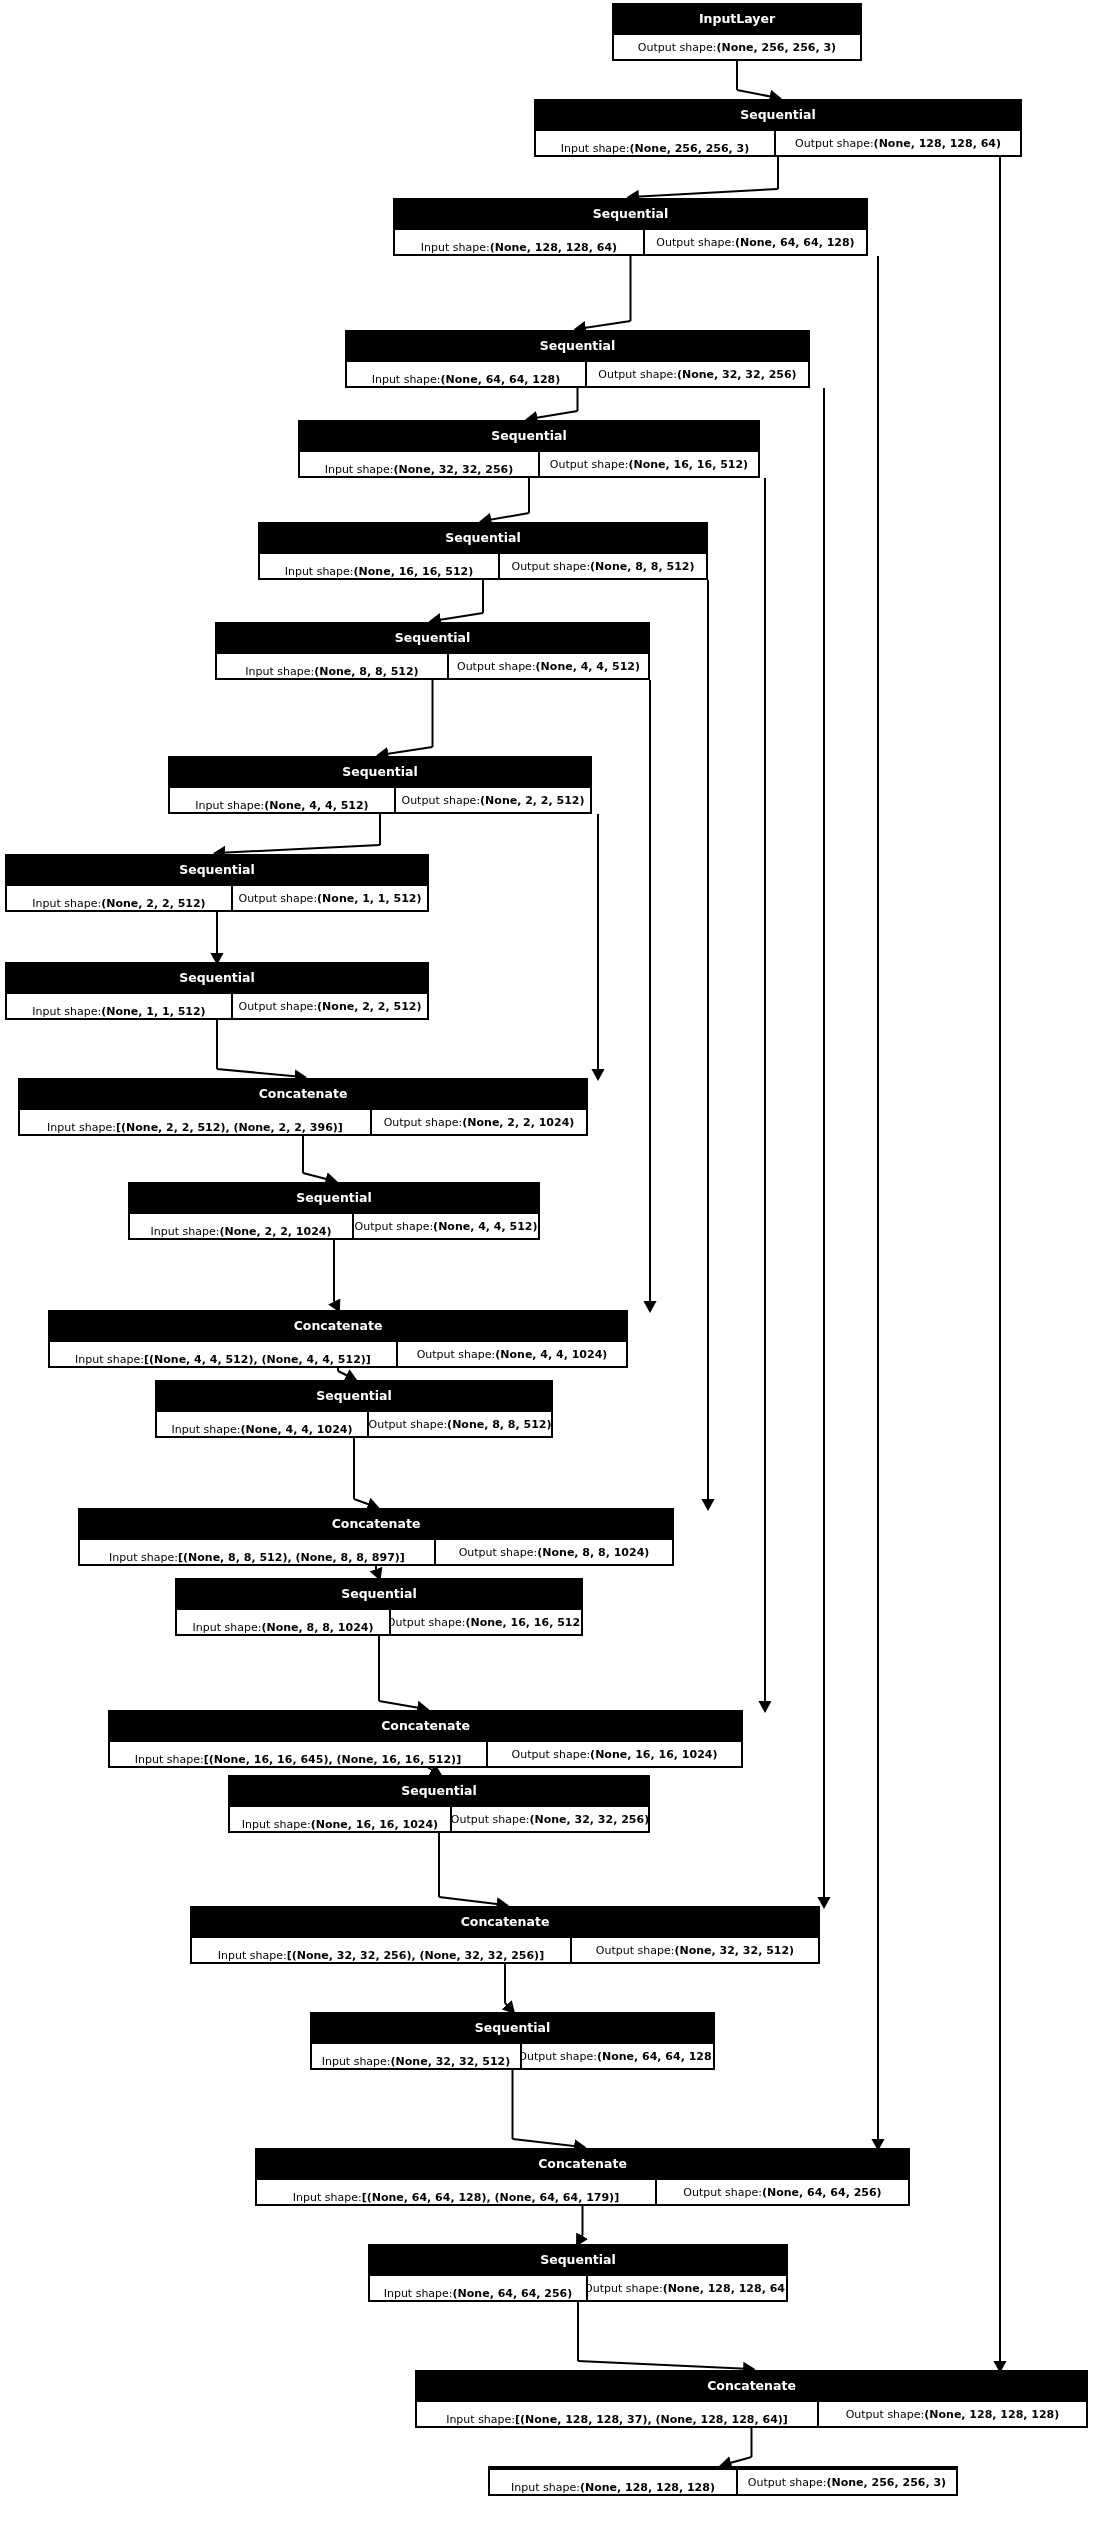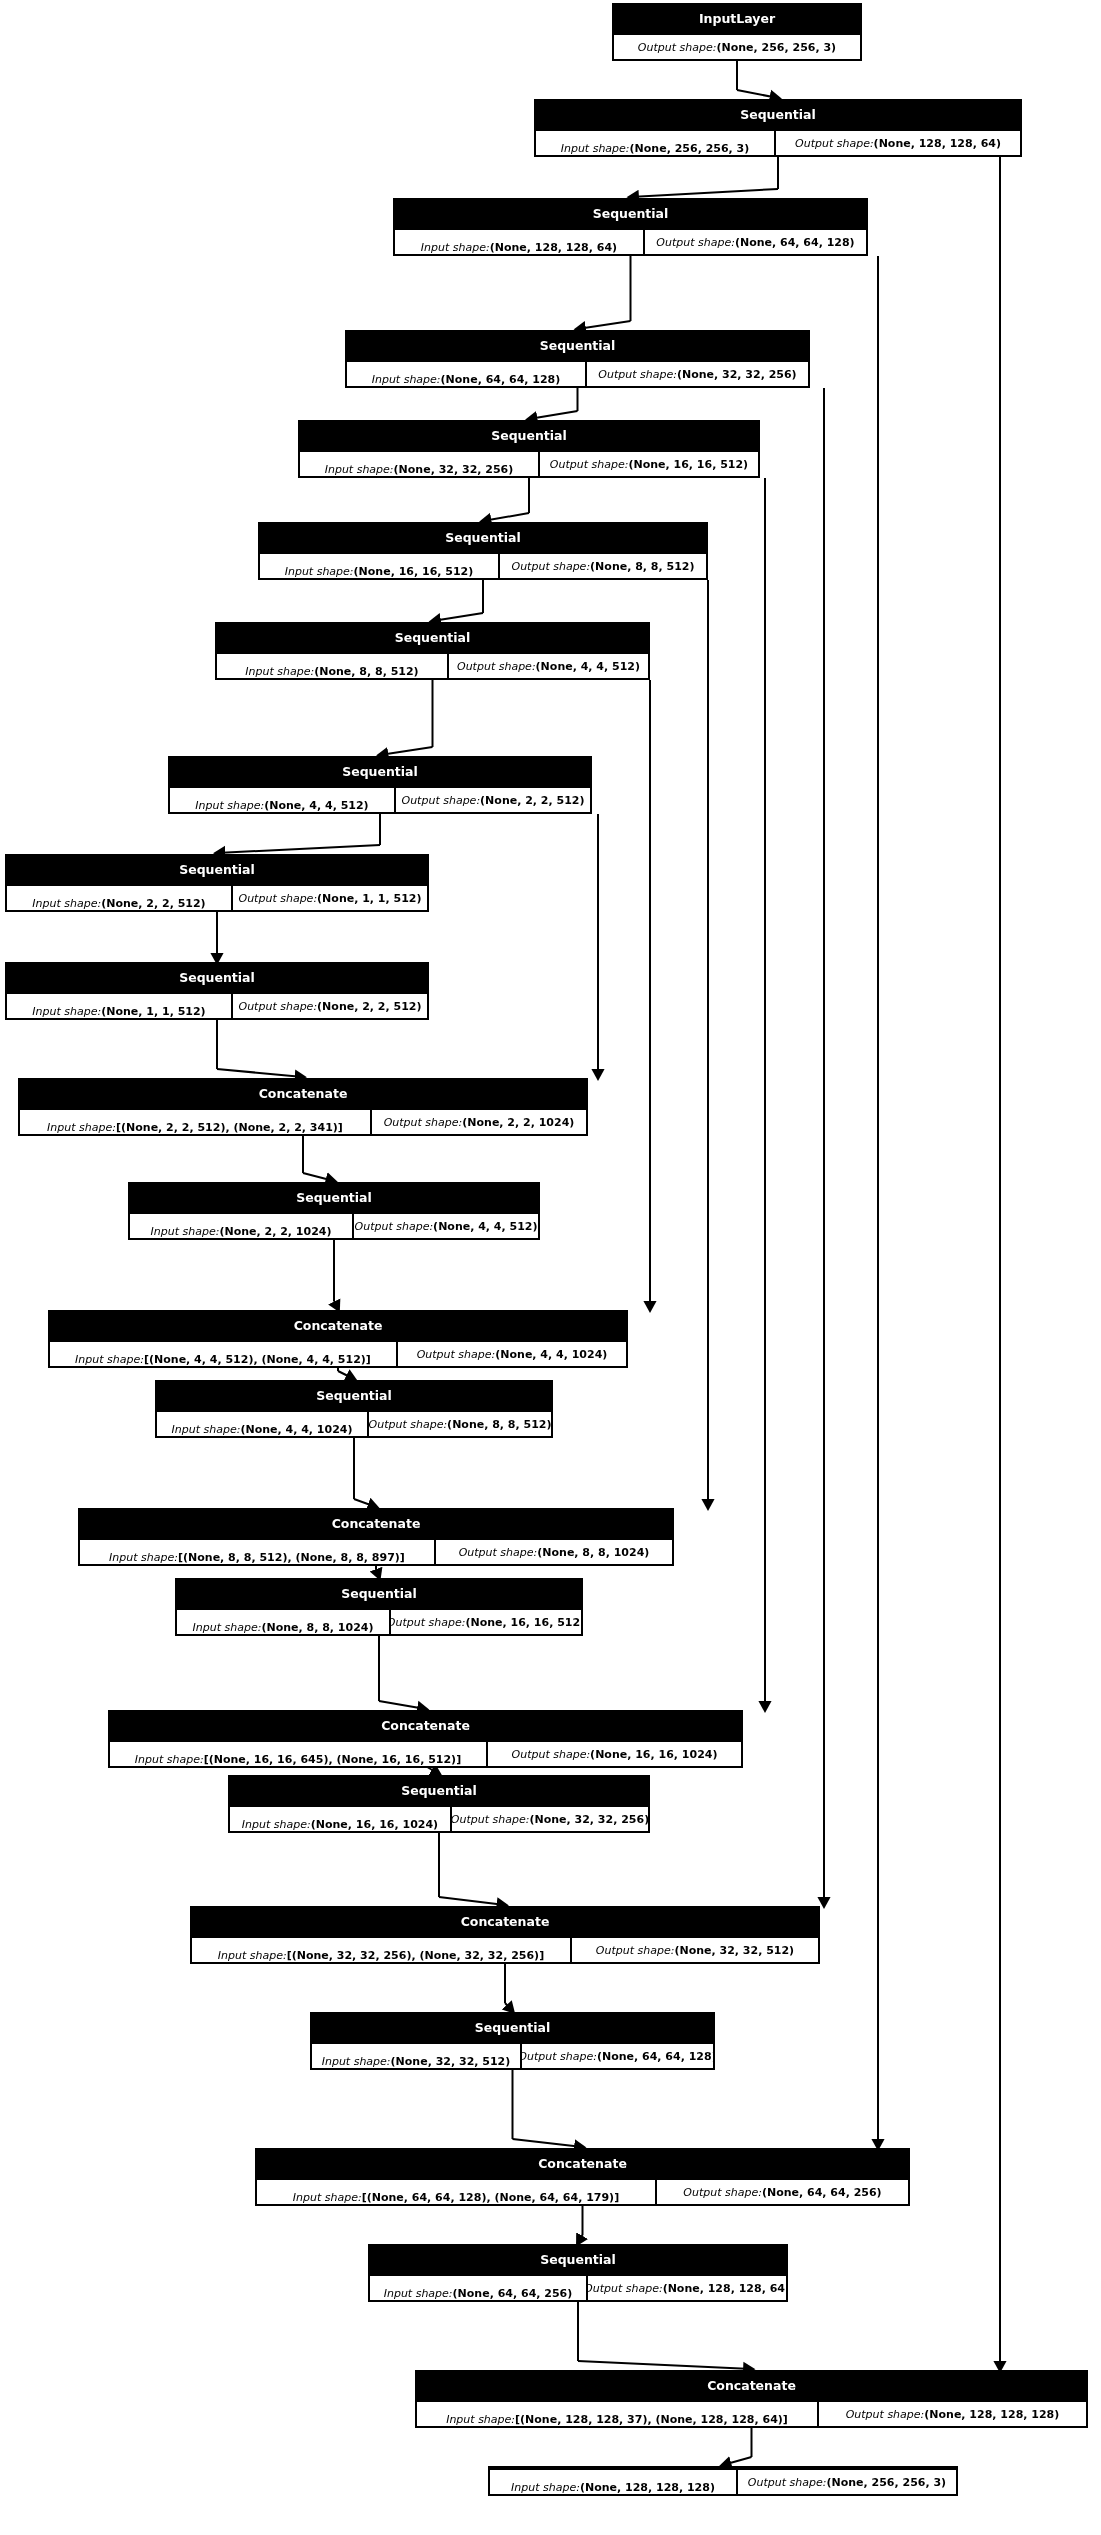--- a/index.html
+++ b/index.html
@@ -63,21 +63,20 @@
   }
   .cell-in {
     border-right: 2px solid #000000;
     align-items: flex-end;
   }
   .cell b {
     font-weight: bold;
   }
   .cell .lbl {
     font-weight: normal;
-    font-style: italic;
   }
 </style>
 </head>
 <body>
 
 <div id="canvas">
   <svg id="edges" width="1101" height="2535" viewBox="0 0 1101 2535">
     <defs>
       <marker id="arrow" markerWidth="9" markerHeight="9" refX="4.2" refY="4" orient="auto" markerUnits="strokeWidth">
         <path d="M0,0.6 L0,7.4 L6.2,4 z" fill="#000000"></path>
@@ -271,21 +270,21 @@
             <span class="lbl">Output shape: </span>
             <b>(None, 2, 2, 512)</b>
           </div>
         </div>
       </div>
       <div class="node" style="left: 18px; top: 1078px; width: 570px;">
         <div class="node-title">Concatenate</div>
         <div class="node-body">
           <div class="cell cell-in" style="width: 352px; flex: 0 0 352px;">
             <span class="lbl">Input shape: </span>
-            <b>[(None, 2, 2, 512), (None, 2, 2, 341)]</b>
+            <b>[(None, 2, 2, 512), (None, 2, 2, 396)]</b>
           </div>
           <div class="cell" style="flex: 1 1 auto;">
             <span class="lbl">Output shape: </span>
             <b>(None, 2, 2, 1024)</b>
           </div>
         </div>
       </div>
       <div class="node" style="left: 128px; top: 1182px; width: 412px;">
         <div class="node-title">Sequential</div>
         <div class="node-body">

